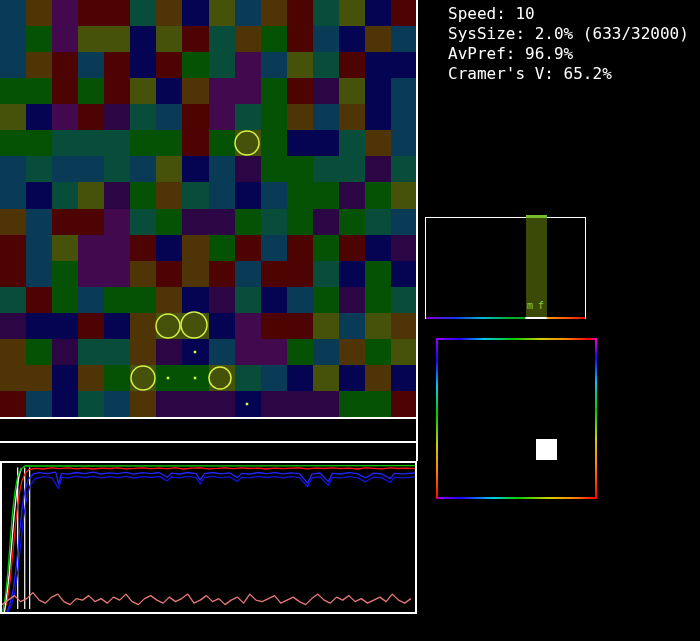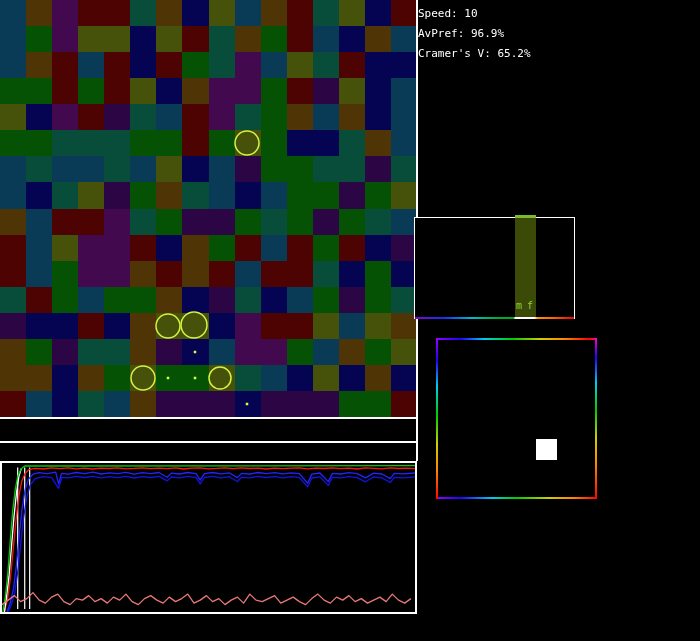--- a/index.html
+++ b/index.html
@@ -9,23 +9,23 @@
          display:grid;grid-template-columns:repeat(16,1fr);grid-template-rows:repeat(16,1fr);}
   #world .cell{width:100%;height:100%;}
   #overlay{position:absolute;left:0;top:0;width:417px;height:417px;pointer-events:none;}
   .wline{position:absolute;background:#fff;}
   #divider-v{left:416px;top:0;width:2px;height:461px;}
   #grid-bottom{left:0;top:417px;width:418px;height:2px;}
   #separator{left:0;top:441px;width:417px;height:2px;}
   #chart-frame{position:absolute;left:0;top:461px;width:417px;height:153px;
                border:2px solid #fff;box-sizing:border-box;background:#000;}
   #chart-frame svg{display:block;width:100%;height:100%;}
-  #stats{position:absolute;left:418px;top:4px;color:#fff;font-size:11px;}
+  #stats{position:absolute;left:448px;top:4px;color:#fff;font-size:16px;}
   #stats .sline{height:20px;line-height:20px;white-space:pre;}
-  #histbox{position:absolute;left:414px;top:217px;width:161px;height:102px;
+  #histbox{position:absolute;left:425px;top:217px;width:161px;height:102px;
            border:1px solid #fff;border-bottom:none;box-sizing:border-box;background:#000;}
   #histbar{position:absolute;left:100px;top:0;width:21px;height:100px;}
   #histcap{position:absolute;left:100px;top:-3px;width:21px;height:3px;}
   #histaxis{position:absolute;left:0;bottom:0;width:159px;height:2px;}
   #mf{position:absolute;left:101px;bottom:8px;font-size:10px;letter-spacing:0;}
   #mf span{display:inline-block;}
   #mf .gap{width:5px;}
   #huemap{position:absolute;left:436px;top:338px;width:161px;height:161px;background:#000;}
   .edge{position:absolute;}
   #hm-top{left:0;top:0;width:161px;height:2px;}
@@ -321,20 +321,21 @@
       <polyline points="5.0,149.0 8.3,140.1 11.6,125.2 14.5,101.3 17.3,71.5 20.2,44.7 23.1,26.8 26.4,16.4 31.0,11.2 37.2,9.7 45.4,10.7 53.7,9.2 56.6,20.9 59.5,10.4 66.1,11.2 74.3,9.5 82.6,10.6 90.9,9.2 99.1,11.0 107.4,9.8 115.6,10.7 123.9,9.4 132.2,11.2 140.4,9.7 148.7,10.6 156.9,9.5 165.2,14.2 169.3,10.1 177.6,11.0 185.8,9.5 194.1,10.7 198.2,17.1 202.4,10.6 210.6,9.5 218.9,10.9 227.2,9.8 235.4,14.6 239.5,10.4 247.8,11.0 256.1,9.5 264.3,10.6 272.6,9.7 280.8,10.9 289.1,9.8 297.4,10.7 305.6,20.1 309.8,11.2 318.0,10.0 326.3,18.6 330.4,10.4 338.7,11.0 346.9,9.7 355.2,10.7 363.4,14.9 371.7,10.1 380.0,11.0 388.2,15.6 392.3,10.4 400.6,10.9 413.0,10.0" fill="none" stroke="#2424ff" stroke-width="1.3" stroke-linejoin="round"></polyline>
       <polyline points="2.1,149.0 5.4,137.1 8.3,116.2 11.2,86.4 14.0,56.6 16.9,32.8 19.8,17.9 23.1,10.4 26.8,6.7 33.0,5.4 41.3,6.0 49.6,4.9 57.8,5.7 66.1,4.8 74.3,5.8 82.6,5.2 90.9,6.0 99.1,5.1 107.4,5.5 115.6,4.8 123.9,5.8 132.2,5.4 140.4,4.8 148.7,5.7 156.9,5.1 165.2,5.7 173.5,4.9 181.7,6.0 190.0,5.2 198.2,4.9 206.5,5.8 214.8,5.4 223.0,4.8 231.3,5.7 239.5,4.8 247.8,5.5 256.1,5.1 264.3,6.0 272.6,5.1 280.8,5.7 289.1,5.2 297.4,4.8 305.6,5.8 313.9,5.1 322.1,5.5 330.4,4.8 338.7,5.7 346.9,5.2 355.2,6.0 363.4,4.9 371.7,5.4 380.0,5.8 388.2,4.9 396.5,5.5 404.7,5.1 413.0,5.7" fill="none" stroke="#ff1414" stroke-width="1.3" stroke-linejoin="round"></polyline>
       <polyline points="2.5,149.0 4.5,134.1 7.0,113.2 9.5,83.4 12.0,53.6 14.5,29.8 16.9,13.4 19.4,5.2" fill="none" stroke="#ffffff" stroke-width="1.3" stroke-linejoin="round"></polyline>
       <polyline points="0.8,149.0 3.3,134.1 5.8,110.3 8.3,77.5 10.7,47.7 13.2,26.8 15.7,13.4 19.0,6.0 22.7,3.0 413.0,2.7" fill="none" stroke="#00cc00" stroke-width="1.3" stroke-linejoin="round"></polyline>
       <polyline points="0.0,141.6 6.2,137.1 12.4,132.6 18.6,138.6 24.8,135.6 31.0,129.6 37.2,137.1 43.4,140.1 49.6,134.1 55.8,131.1 61.9,138.6 68.1,141.6 74.3,135.6 80.5,137.1 86.7,132.6 92.9,138.6 99.1,135.6 105.3,140.1 111.5,134.1 117.7,137.1 123.9,131.1 130.1,138.6 136.3,141.6 142.5,135.6 148.7,132.6 154.9,137.1 161.1,140.1 167.3,134.1 173.5,138.6 179.7,135.6 185.8,131.1 192.0,140.1 198.2,137.1 204.4,132.6 210.6,138.6 216.8,135.6 223.0,141.6 229.2,137.1 235.4,134.1 241.6,140.1 247.8,131.1 254.0,137.1 260.2,138.6 266.4,135.6 272.6,132.6 278.8,140.1 285.0,137.1 291.2,134.1 297.4,138.6 303.6,141.6 309.8,135.6 315.9,131.1 322.1,137.1 328.3,140.1 334.5,134.1 340.7,137.1 346.9,132.6 353.1,138.6 359.3,135.6 365.5,140.1 371.7,137.1 377.9,134.1 384.1,138.6 390.3,131.1 396.5,137.1 402.7,140.1 408.9,135.6" fill="none" stroke="#e87878" stroke-width="1.3" stroke-linejoin="round"></polyline>
     </svg>
 </div>
 
 <div id="stats">
   <div class="sline">Speed: 10</div>
+  <div class="sline">SysSize: 2.0% (633/32000)</div>
   <div class="sline">AvPref: 96.9%</div>
   <div class="sline">Cramer's V: 65.2%</div>
 </div>
 
 <div id="histbox">
   <div id="histbar" style="left: 100px; width: 21px; height: 100%; background: rgb(59, 74, 6);"></div>
   <div id="histcap" style="left: 100px; width: 21px; background: rgb(121, 187, 43);"></div>
   <div id="mf" style="color: rgb(149, 211, 55);">
     <span>m</span><span class="gap"></span><span>f</span>
   </div>

